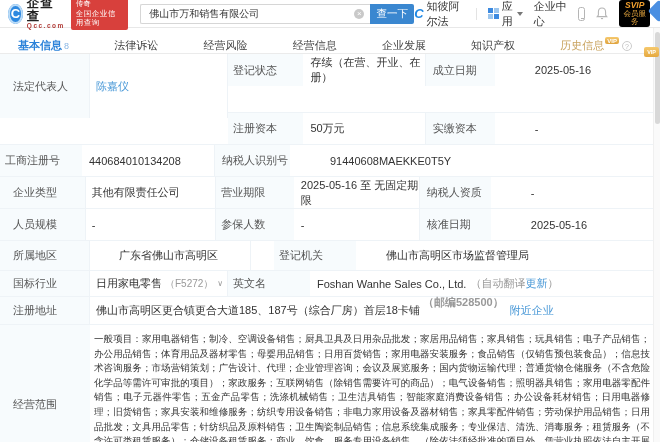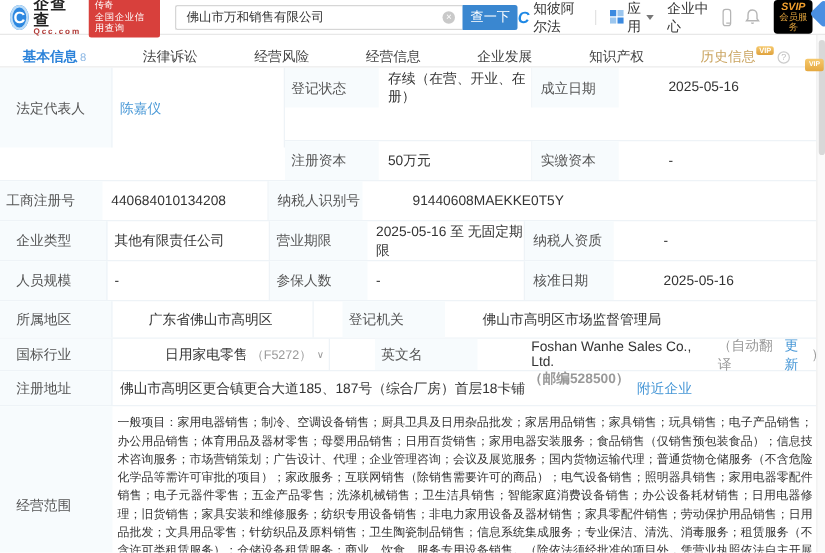--- a/index.html
+++ b/index.html
@@ -88,21 +88,21 @@
   .cell{ display:flex; align-items:center; }
   .lab{ color:#555; background:#f7fbfd; }
   .val{ color:#333; }
   .bR{ border-right:1px solid #eef3f7; }
   .labA{ width:90px; padding-left:13px; }
   .valA{ width:138px; padding-left:6px; }
   .labB{ width:82px;  padding-left:5px; }
   .valB{ width:133px; padding-left:7px; }
   .labC{ width:75px;  padding-left:7px; }
   .valC{ width:142px; padding-left:5px;margin-left:35px; }
-  .h32{ height:32px; } .h30{ height:30px;gap:23px; } .h26{ height:26px;gap:36px; } .h28{ height:28px; }
+  .h32{ height:32px; } .h30{ height:30px;gap:23px; } .h26{ height:26px; } .h28{ height:28px; }
   .link{ color:#4596d6; cursor:pointer; }
   .gray{ color:#999; }
   .chev{ color:#999; font-size:8px; margin-left:4px; }
   .rowspan2{ height:64px; }
   .subcol{ display:flex; flex-direction:column; width:432px;gap:26px; }
   .subrow{ display:flex; height:32px; }
   .subrow + .subrow{ border-top:1px solid #eef3f7; }
   .span-rest{ flex:1; padding-left:7px; }
   .span-full{ flex:1; padding-left:6px; }
   .scope-row{ border-bottom:none; }

